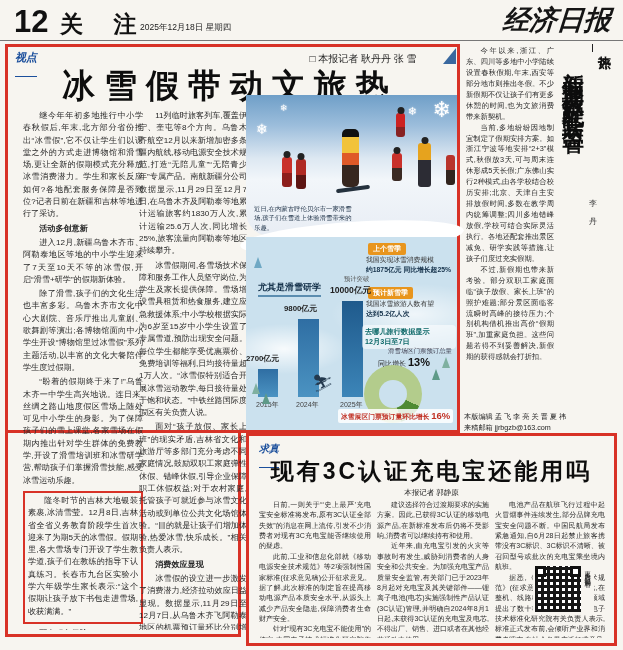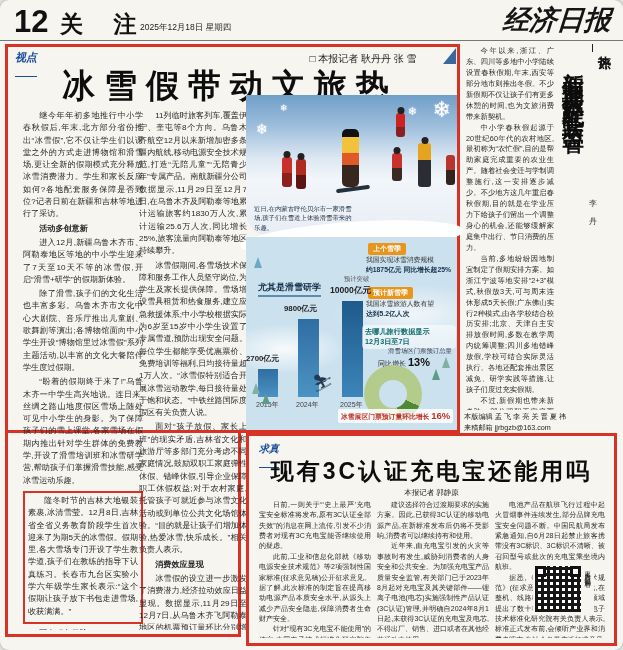--- a/index.html
+++ b/index.html
@@ -1,18 +1,18 @@
 <!DOCTYPE html>
 <html><head>
 <meta charset="utf-8">
 <style>
   html,body{margin:0;padding:0;}
   body{font-family:"Liberation Sans",sans-serif;background:#e9e7e2;}
   #page{position:relative;width:623px;height:650px;background:#f7f5f0;overflow:hidden;
-        box-shadow:0 0 4px rgba(0,0,0,.3);border-radius:9px;}
+        box-shadow:0 0 4px rgba(0,0,0,.3);}
   
   .pg-num{position:absolute;left:14px;top:4px;font-size:31px;font-weight:900;color:#111;}
   .section{position:absolute;left:60px;top:9px;font-size:23px;font-weight:900;letter-spacing:12px;color:#111;}
   .date{position:absolute;left:140px;top:22px;font-size:8.5px;color:#222;}
   .masthead{position:absolute;right:12px;top:2px;font-size:27px;font-weight:bold;font-style:italic;
             font-family:"DejaVu Serif",serif;color:#151515;transform:skewX(-4deg);}
   .hdr-rule{position:absolute;left:0;top:40px;width:623px;border-top:1.5px solid #777;}
   
   .redframe{position:absolute;border:3px solid #d83227;box-sizing:border-box;}
   #frameTop{left:5px;top:44px;width:455px;height:389px;}
@@ -222,21 +222,20 @@
     <span class="tree" style="left:6px;top:146px;"></span>
     <span class="tree" style="left:16px;top:156px;border-bottom-color:#5e9a88;"></span>
     <span class="tree" style="left:196px;top:120px;"></span>
     <span class="tree" style="left:186px;top:132px;border-bottom-color:#5e9a88;"></span>
     <span class="tree" style="left:8px;top:20px;border-bottom-color:#6fa8c4;"></span>
   </div>
 
   <div id="hc">
     <div id="hc-text">
       <p>今年以来,浙江、广东、四川等多地中小学陆续设置春秋假期,年末,西安等部分地市则推出冬假。不少新假期不仅让孩子们有更多休憩的时间,也为文旅消费带来新契机。</p>
-      <p>中小学春秋假起源于20世纪60年代的农村地区,最初称为“农忙假”,目的是帮助家庭完成重要的农业生产。随着社会变迁与学制调整施行,这一安排逐步减少。不少地方这几年重启春秋假期,目的就是在学业压力下给孩子们留出一个调整身心的机会,还能够缓解家庭集中出行、节日消费的压力。</p>
       <p>当前,多地纷纷因地制宜制定了假期安排方案。如浙江宁波等地安排“2+3”模式,秋假放3天,可与周末连休形成5天长假;广东佛山实行2种模式,由各学校结合校历安排;北京、天津自主安排放假时间,多数在教学周内统筹调整;四川多地错峰放假,学校可结合实际灵活执行。各地还配套推出景区减免、研学实践等措施,让孩子们度过充实假期。</p>
       <p>不过,新假期也带来新考验。部分双职工家庭面临“孩子放假、家长上班”的照护难题;部分景区面临客流瞬时高峰的接待压力;个别机构借机推出高价“假期班”,加重家庭负担。这些问题若得不到妥善解决,新假期的获得感就会打折扣。</p>
 
     </div>
     <div id="hc-headline">新假期要做好配套与监管</div>
     <div id="hc-author">李 丹</div>
     <div id="hc-tag">热评</div>
   </div>
 
   <div id="editors">

